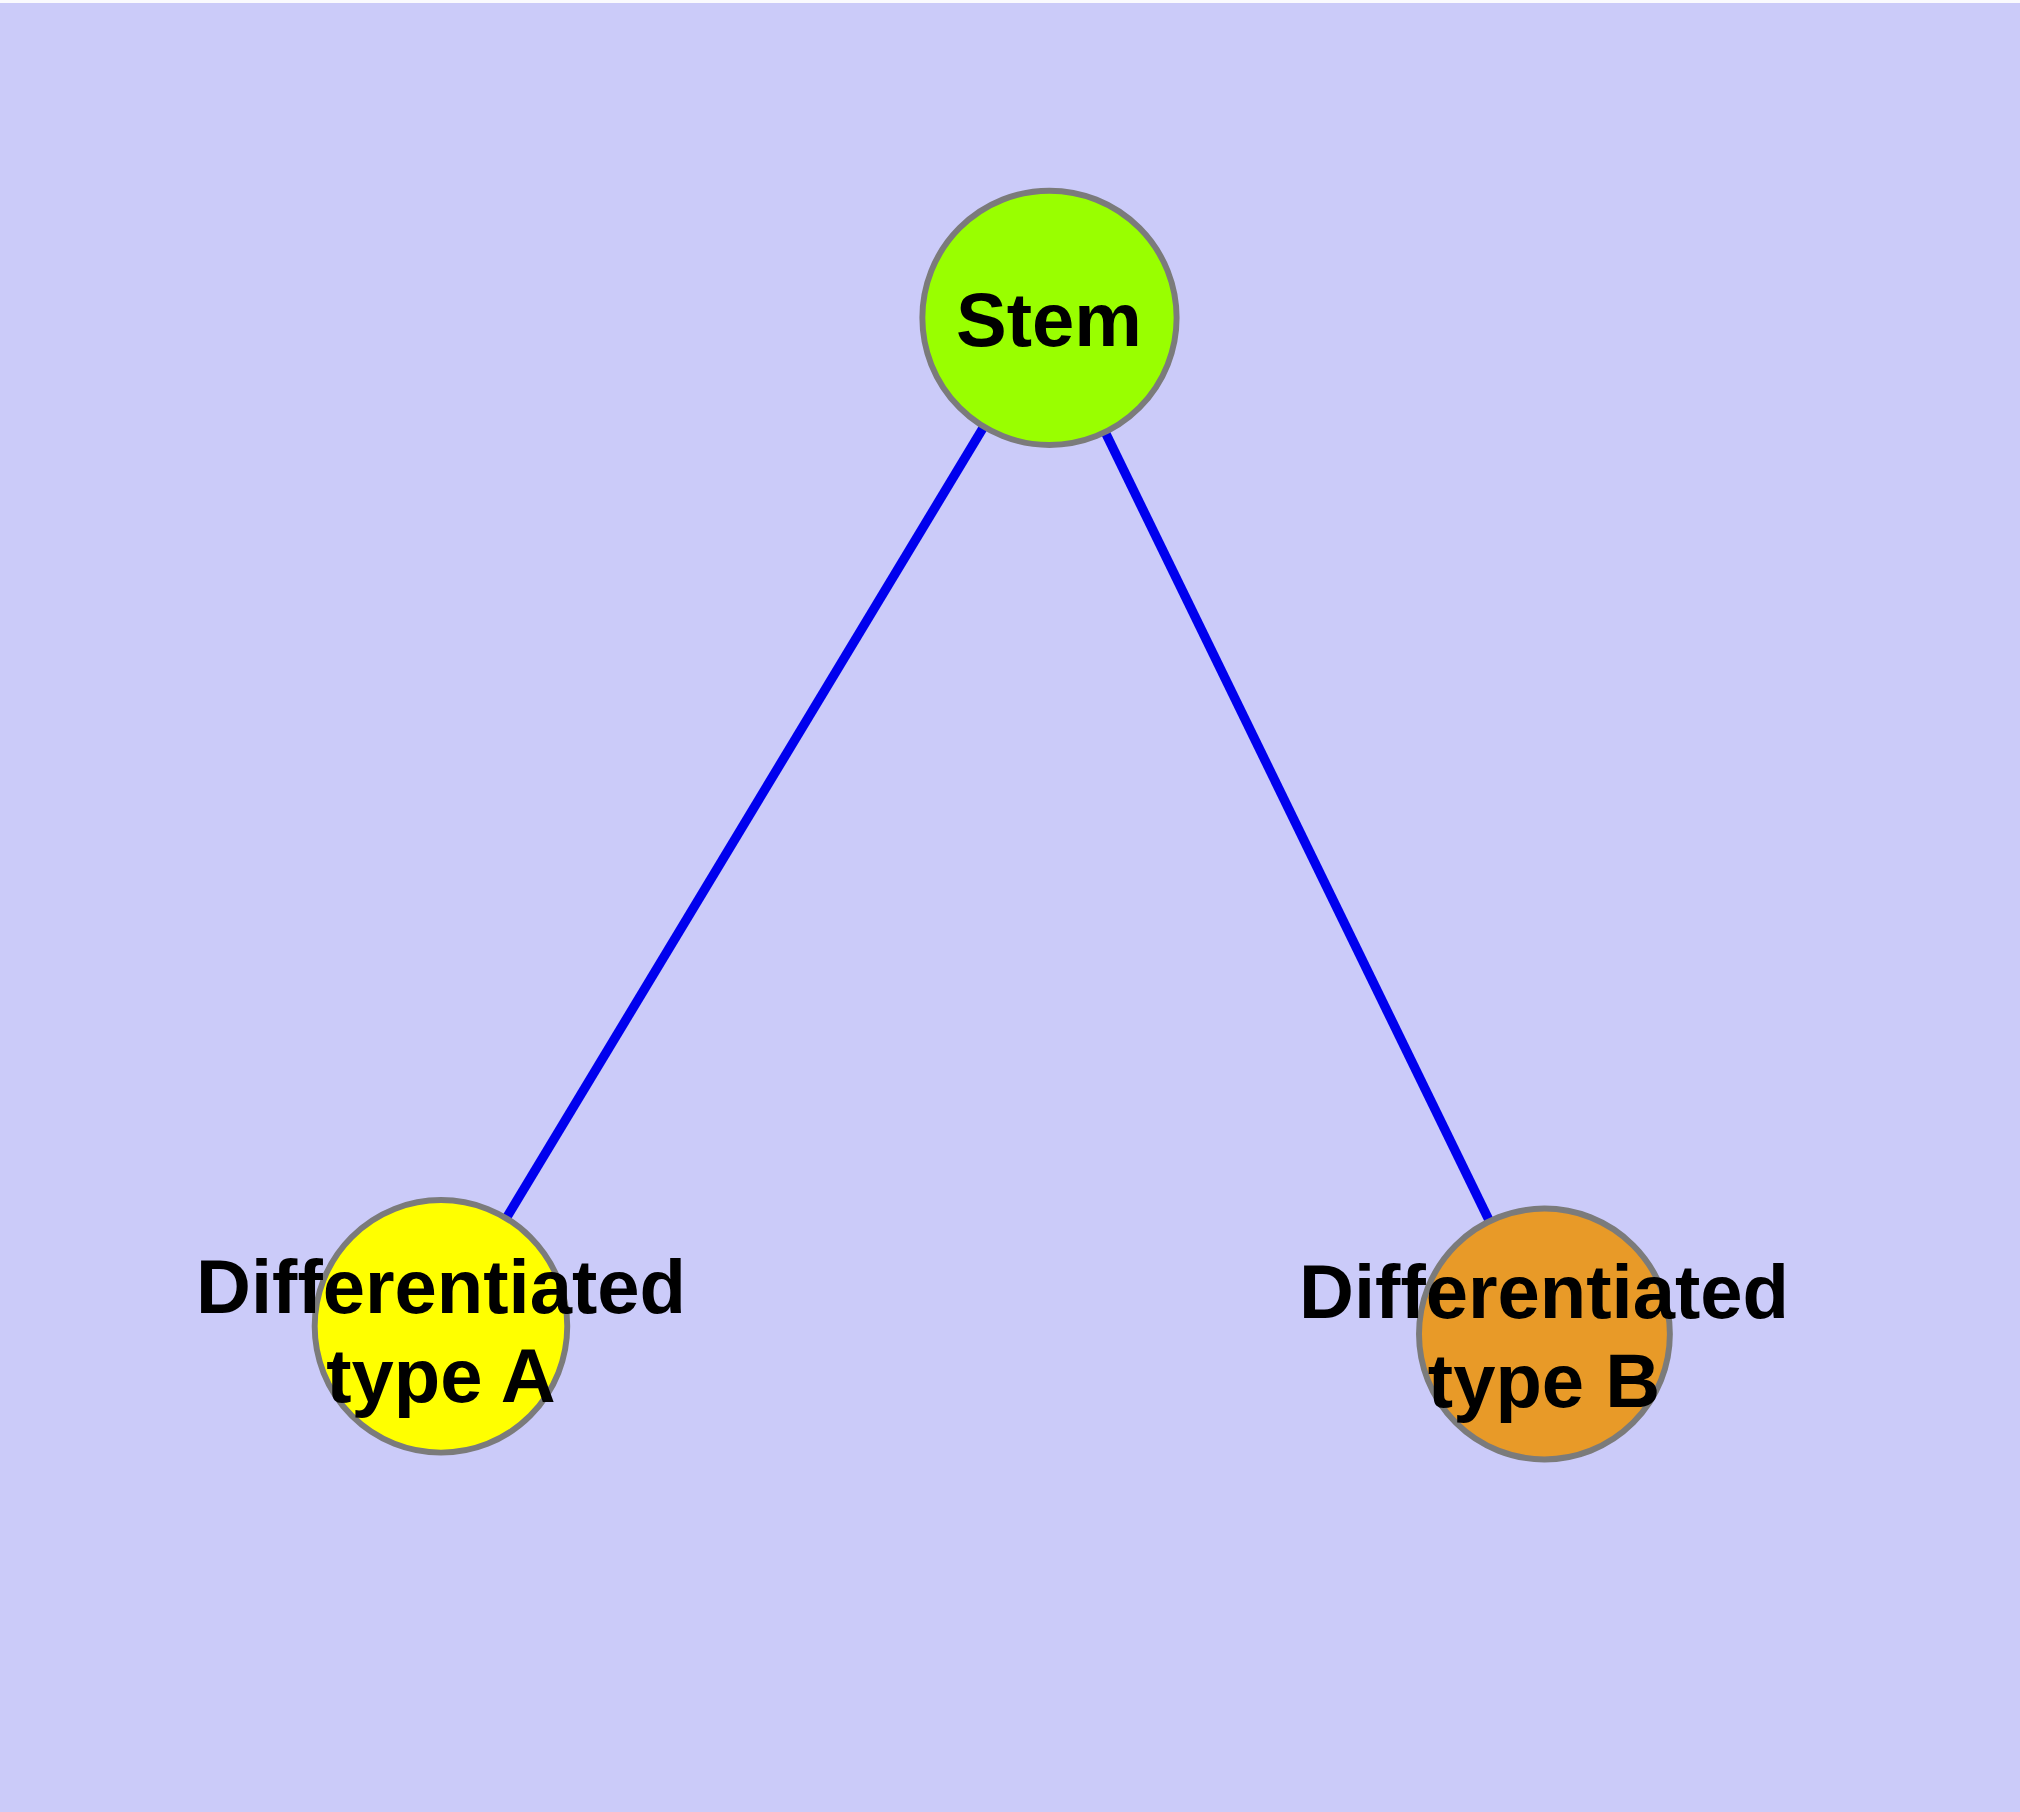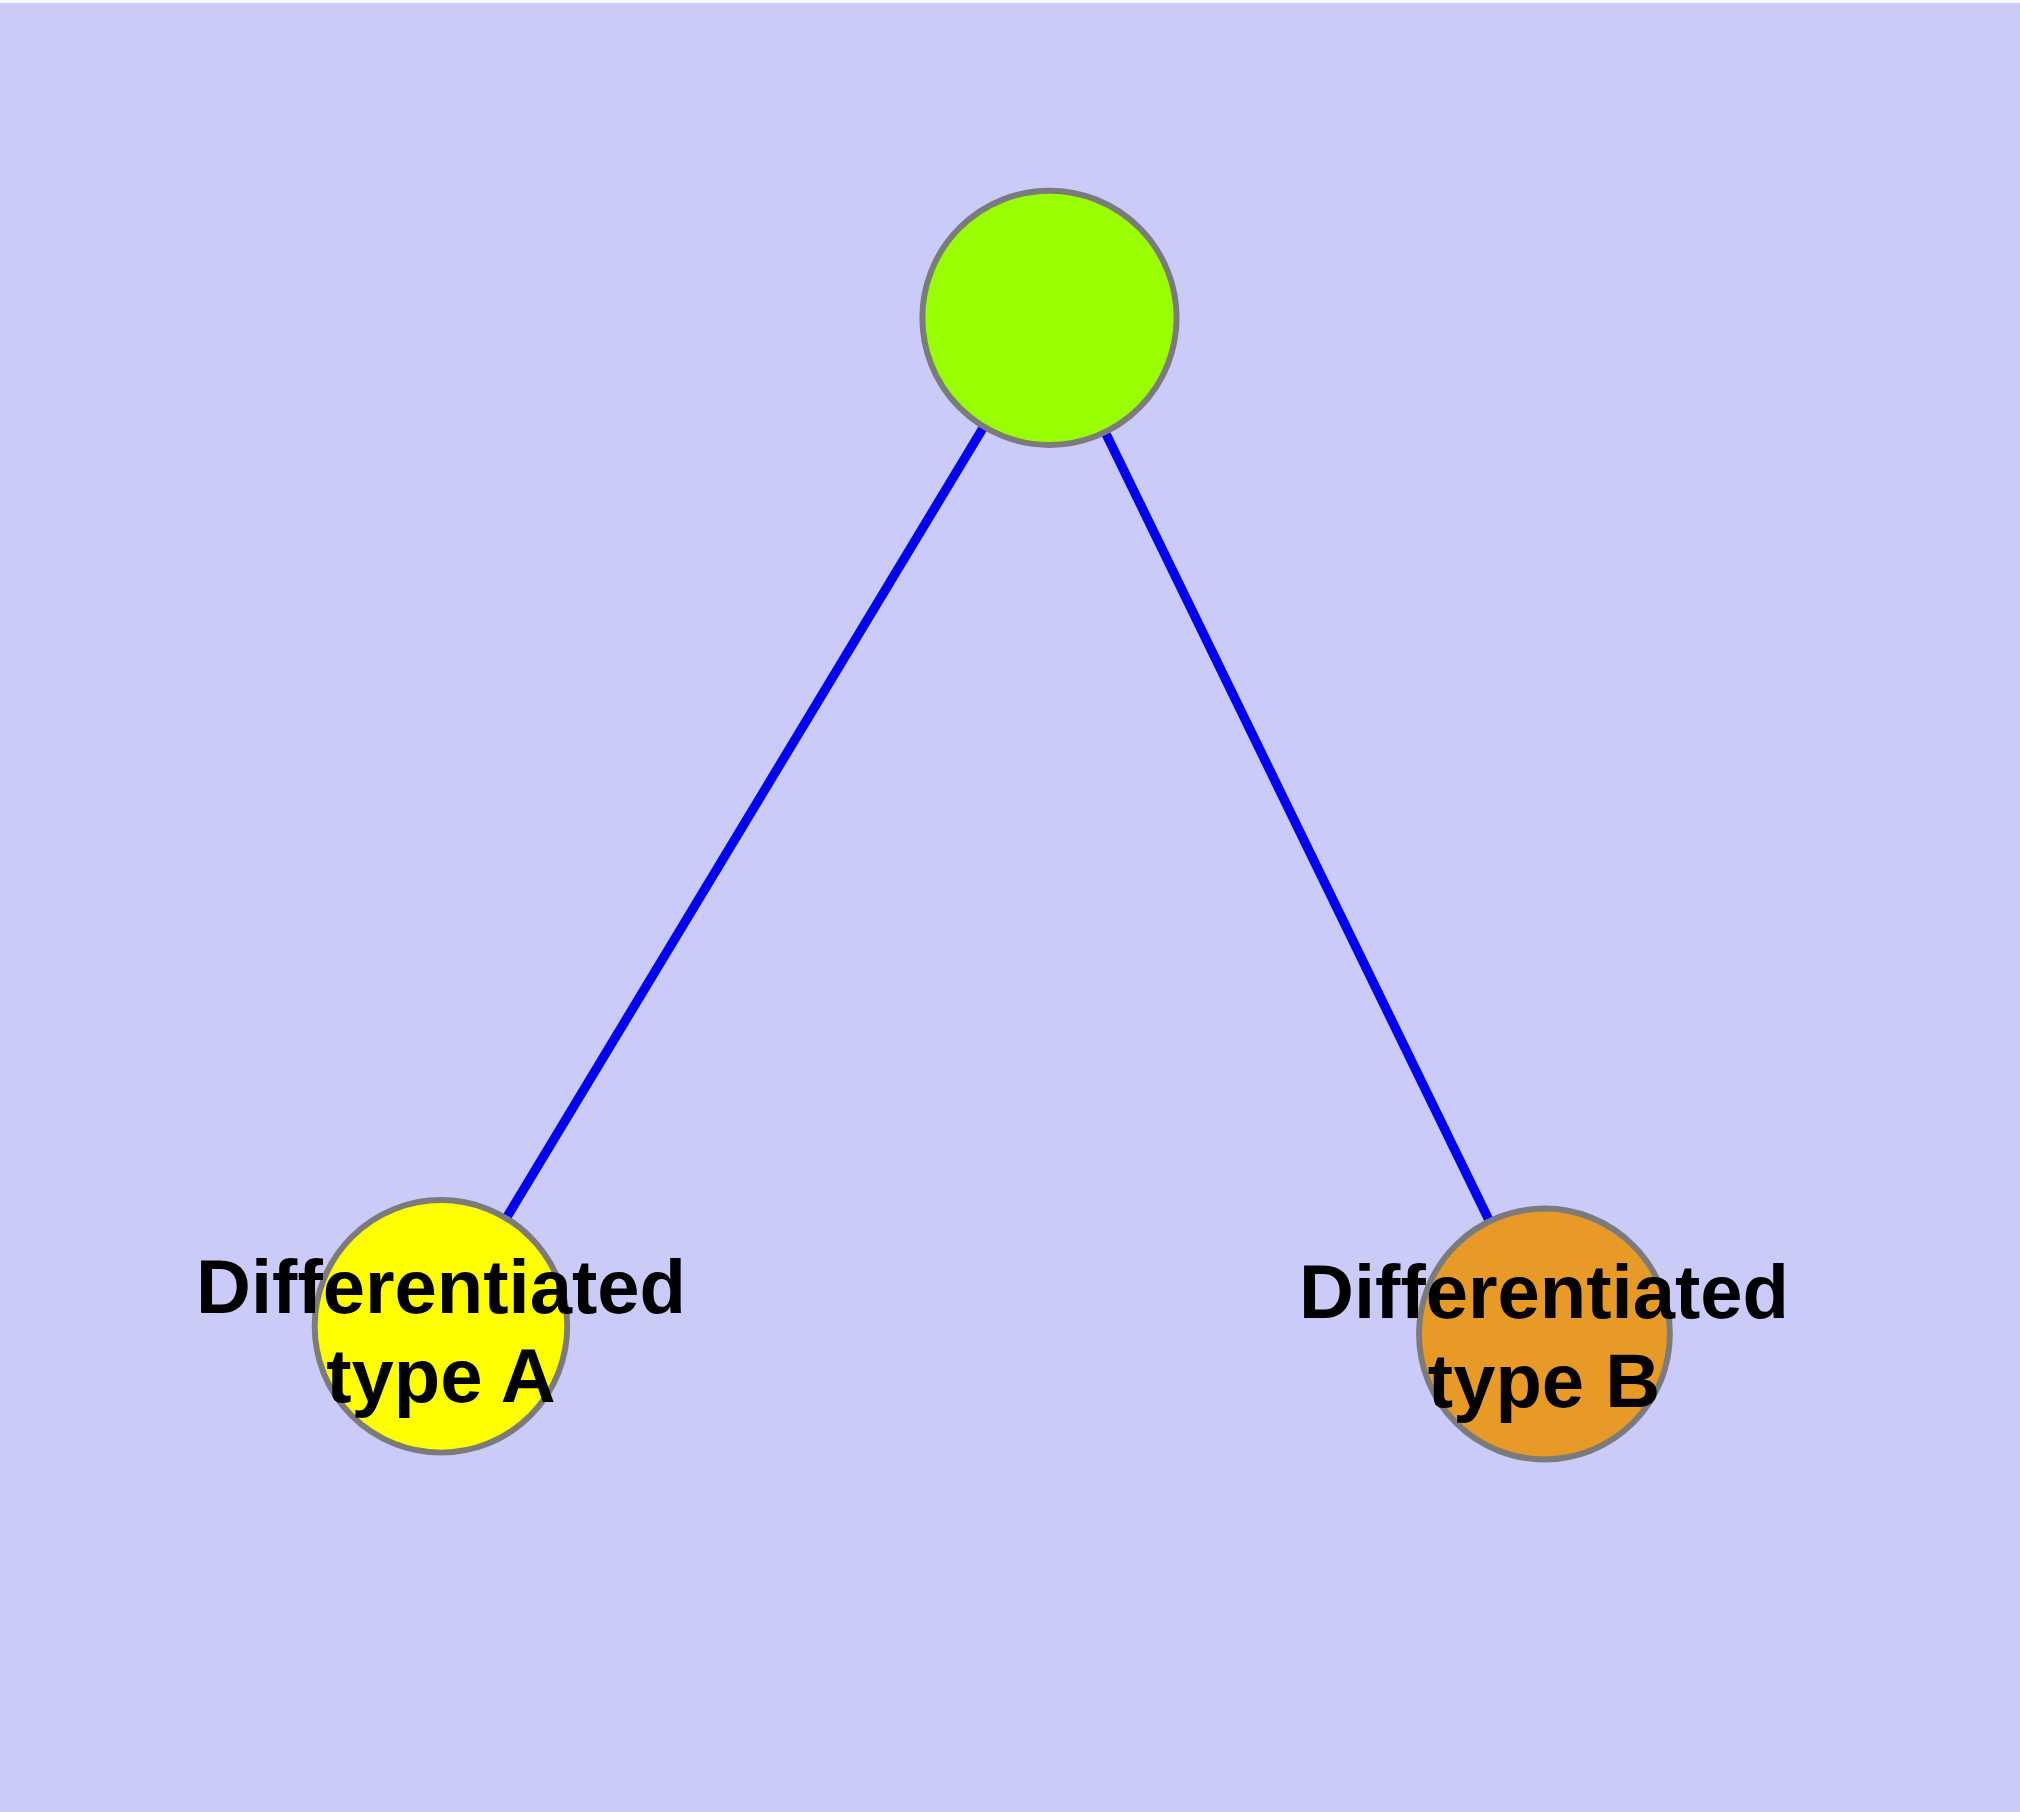--- a/index.html
+++ b/index.html
@@ -55,20 +55,21 @@
   <div class="top-strip"></div>
 
   <svg class="graph" width="2021" height="1812" viewBox="0 0 2384 2138">
     <line class="edge" x1="1238" y1="375" x2="520" y2="1565" stroke="#0000EE"></line>
     <line class="edge" x1="1238" y1="375" x2="1822" y2="1574" stroke="#0000EE"></line>
     <circle class="node-circle" cx="1238" cy="375" r="150" fill="#99FF00"></circle>
     <circle class="node-circle" cx="520" cy="1565" r="149" fill="#FFFF00"></circle>
     <circle class="node-circle" cx="1822" cy="1574" r="148" fill="#E89A28"></circle>
   </svg>
 
+  <div class="node-label" style="left:1049px; top:320px;">Stem</div>
 
   <div class="node-label" style="left:441px; top:1332px;">Differentiated
 type A</div>
 
   <div class="node-label" style="left:1544px; top:1337px;">Differentiated
 type B</div>
 </div>
 
 
 </body></html>

